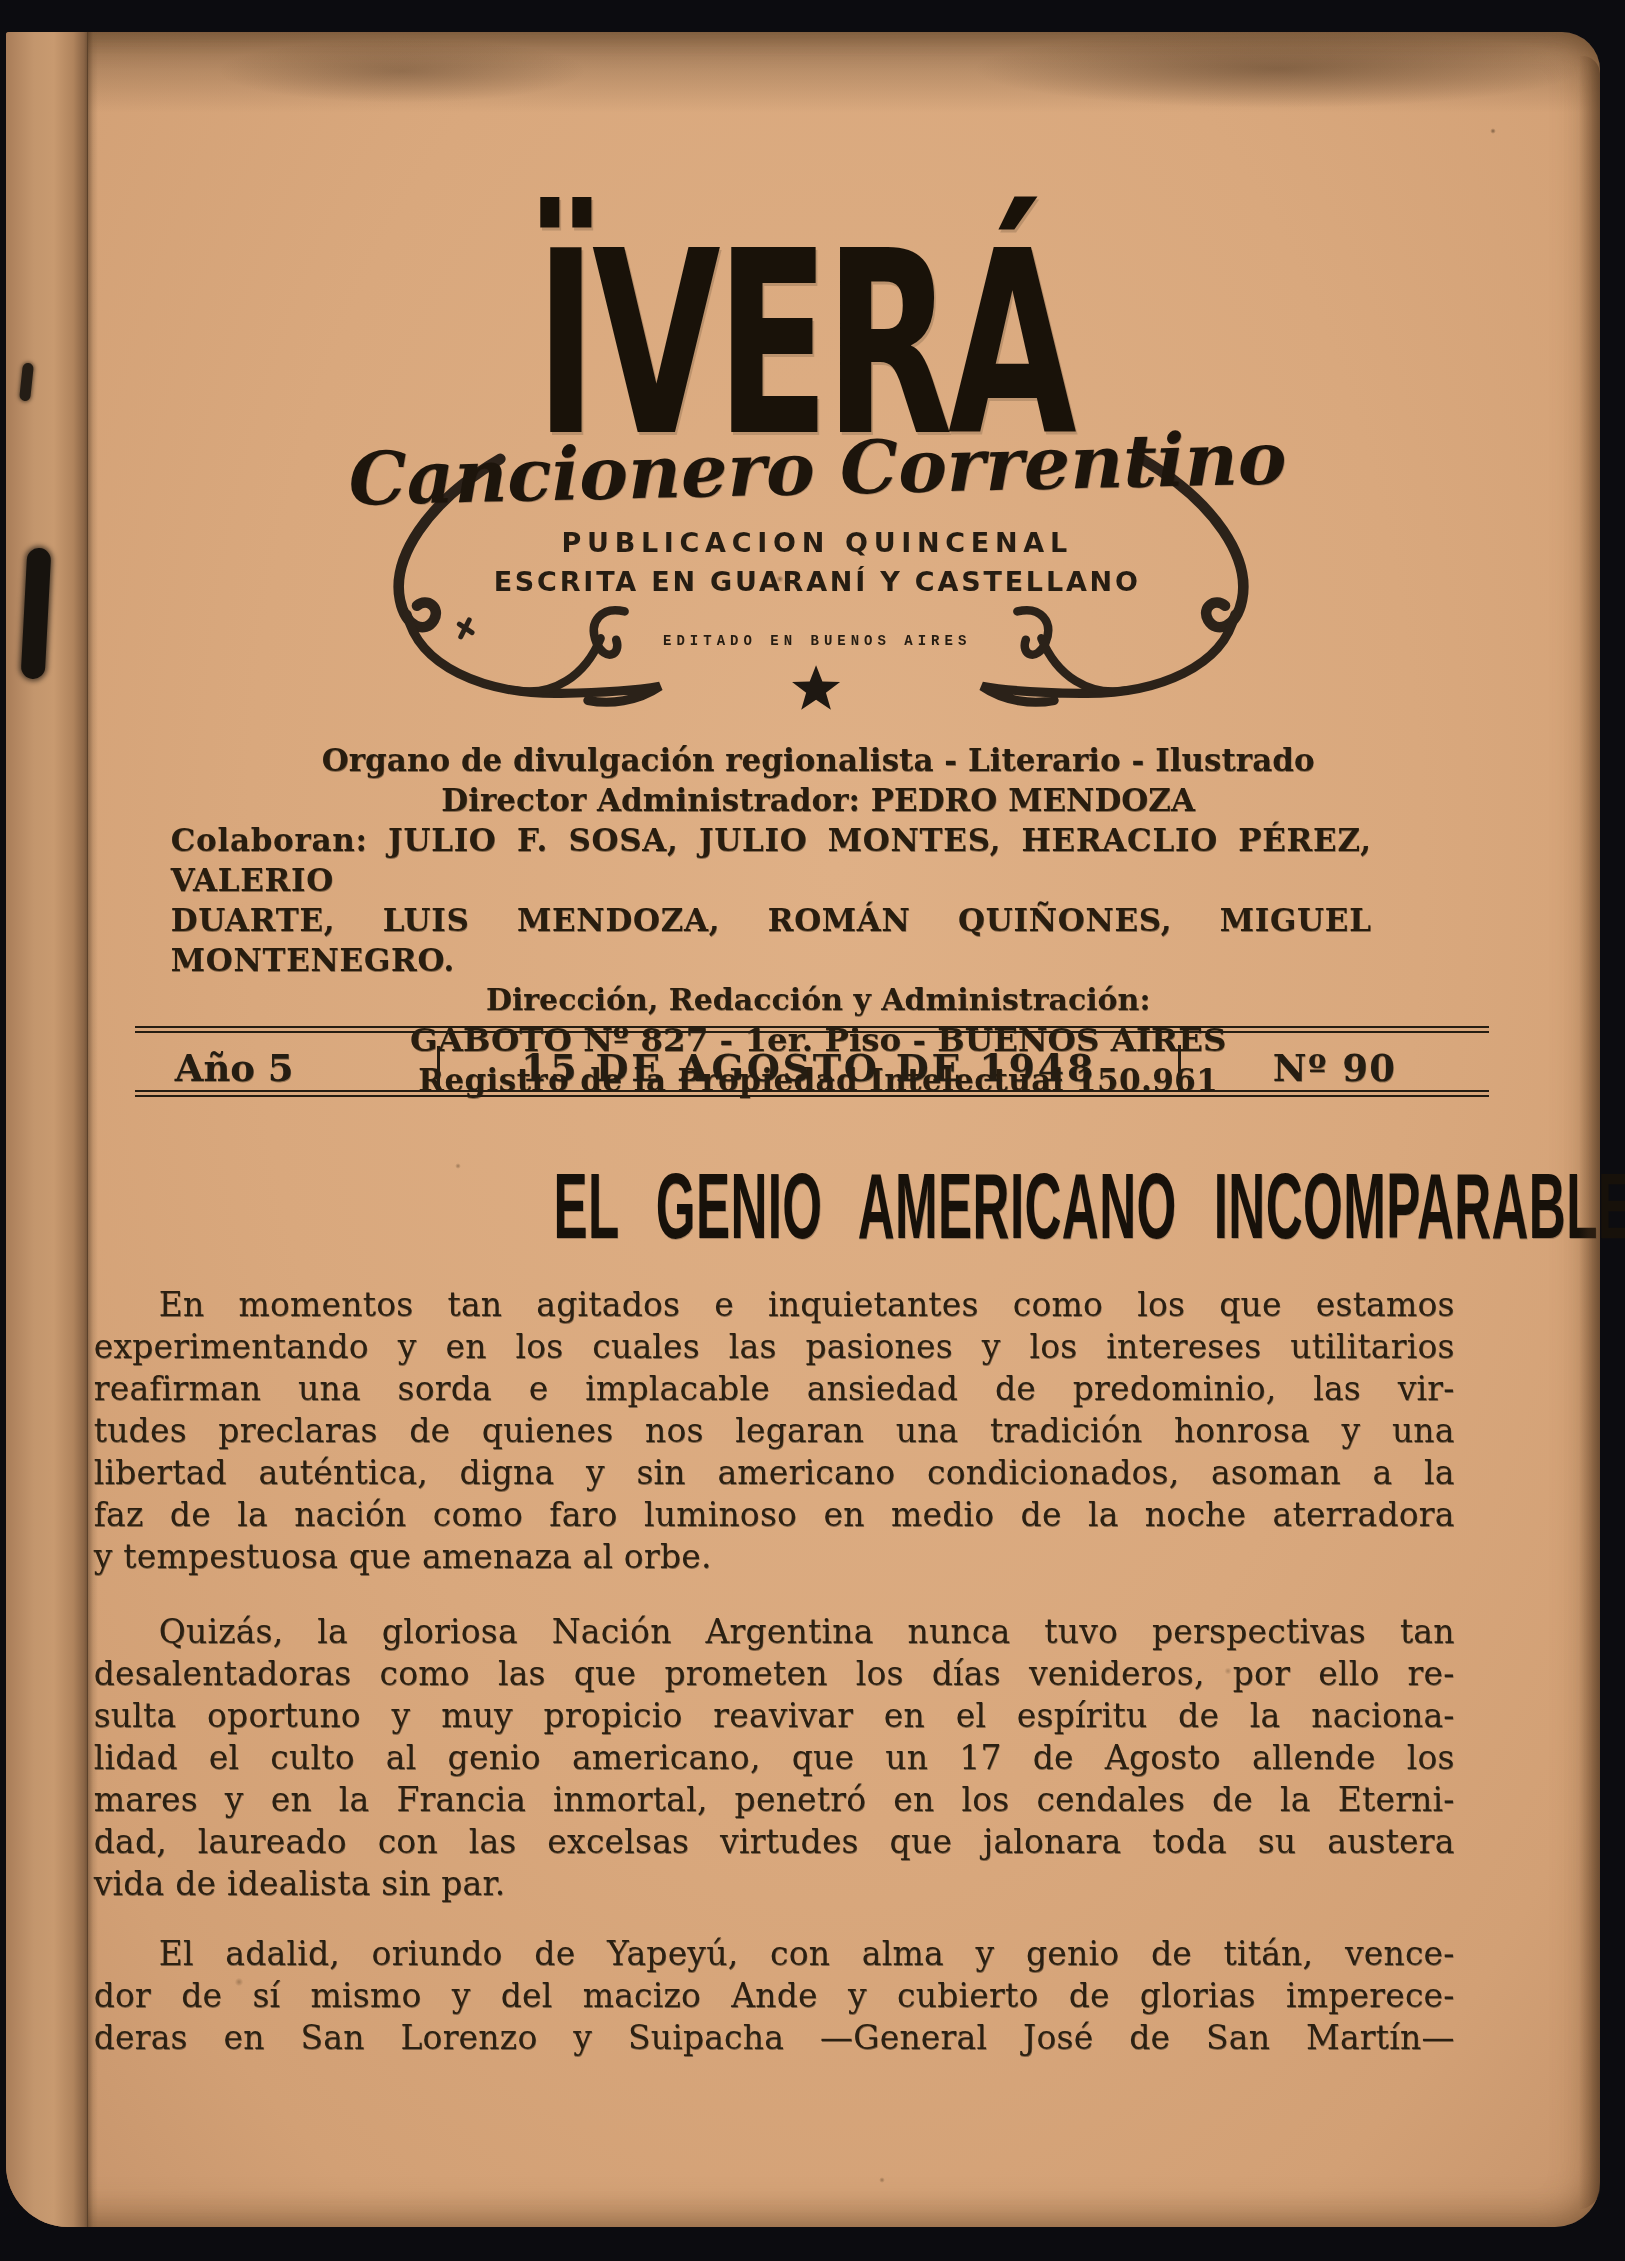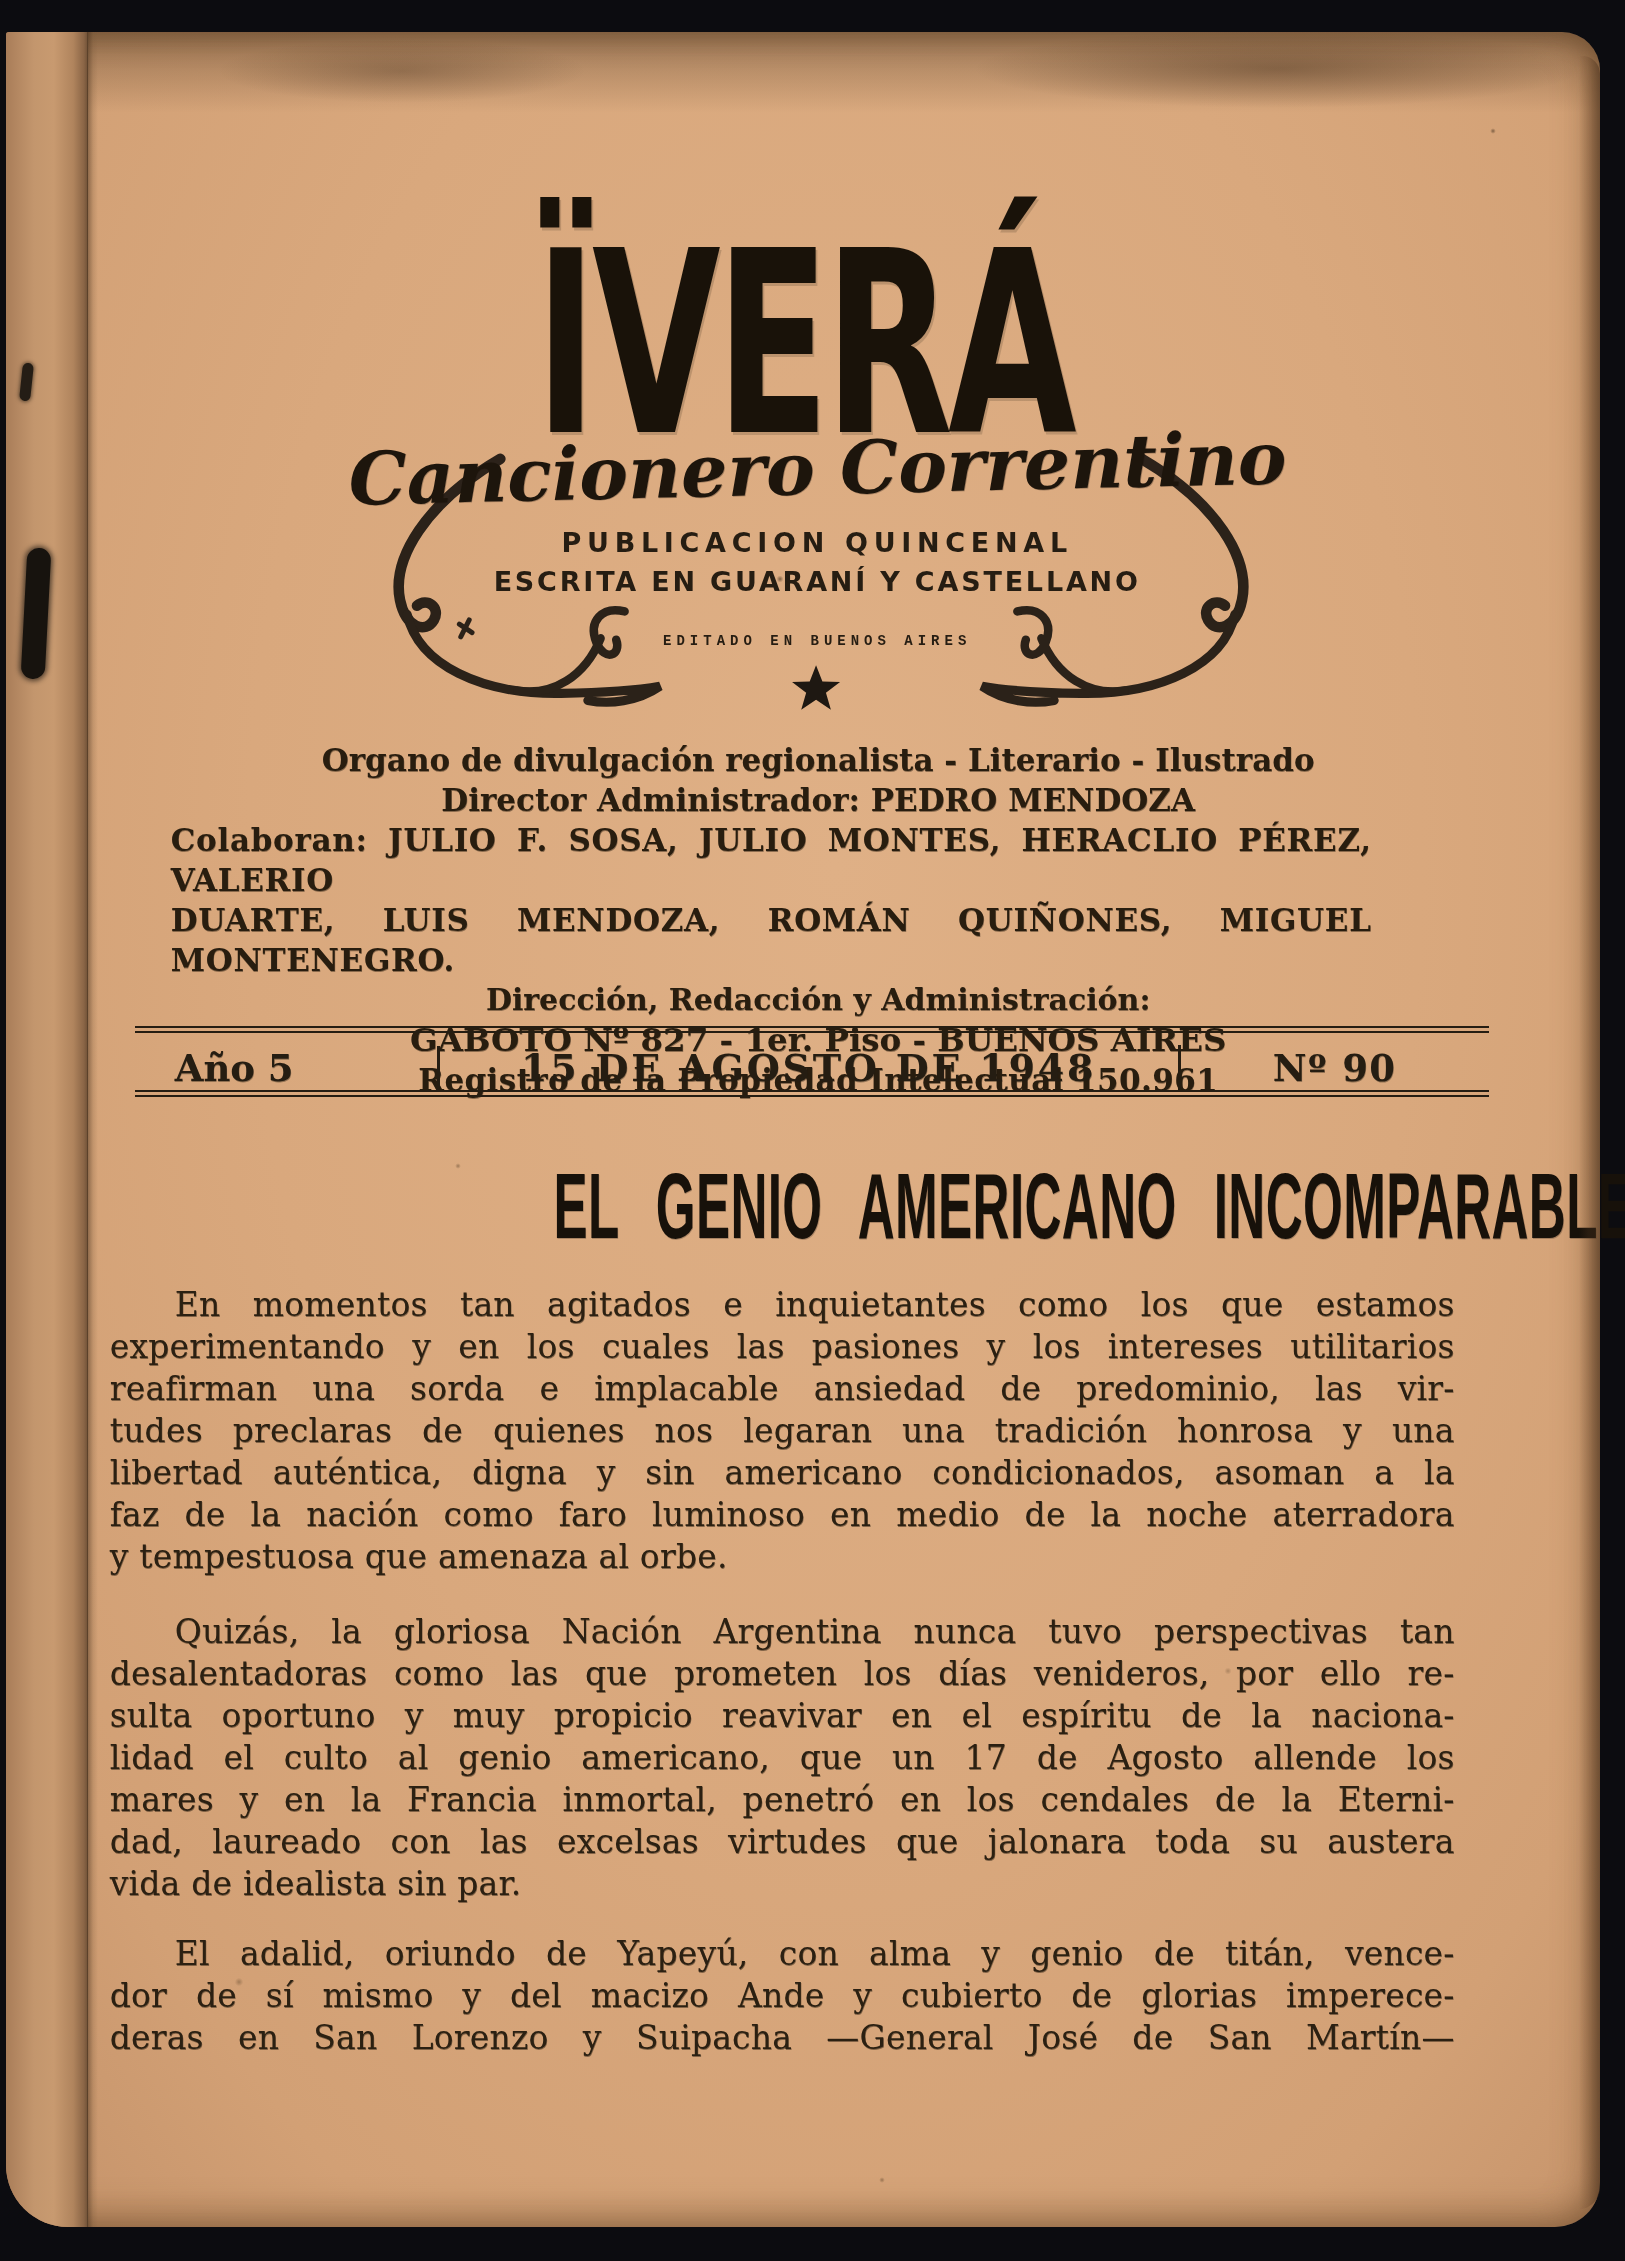--- a/index.html
+++ b/index.html
@@ -134,21 +134,21 @@
   }
   .article-body {
     position:absolute; top:1252px; left:88px; width:1361px;
     font-size:33px; line-height:42px; color:#2b2012;
     letter-spacing:0.2px;
     text-shadow:0.5px 0.6px 0.4px rgba(43,32,18,.5);
   }
   .para { margin:0; }
   .para.p2 { margin-top:33px; }
   .para.p3 { margin-top:28px; }
-  .bl { text-align:justify; text-align-last:justify;margin-left:16px; }
+  .bl { text-align:justify; text-align-last:justify; }
   .bl.end { text-align-last:left; }
   .bl.first { text-indent:65px; }
 </style>
 </head>
 <body>
 
 <div class="page">
 
   <div class="binding"></div>
   <div class="crease"></div>

